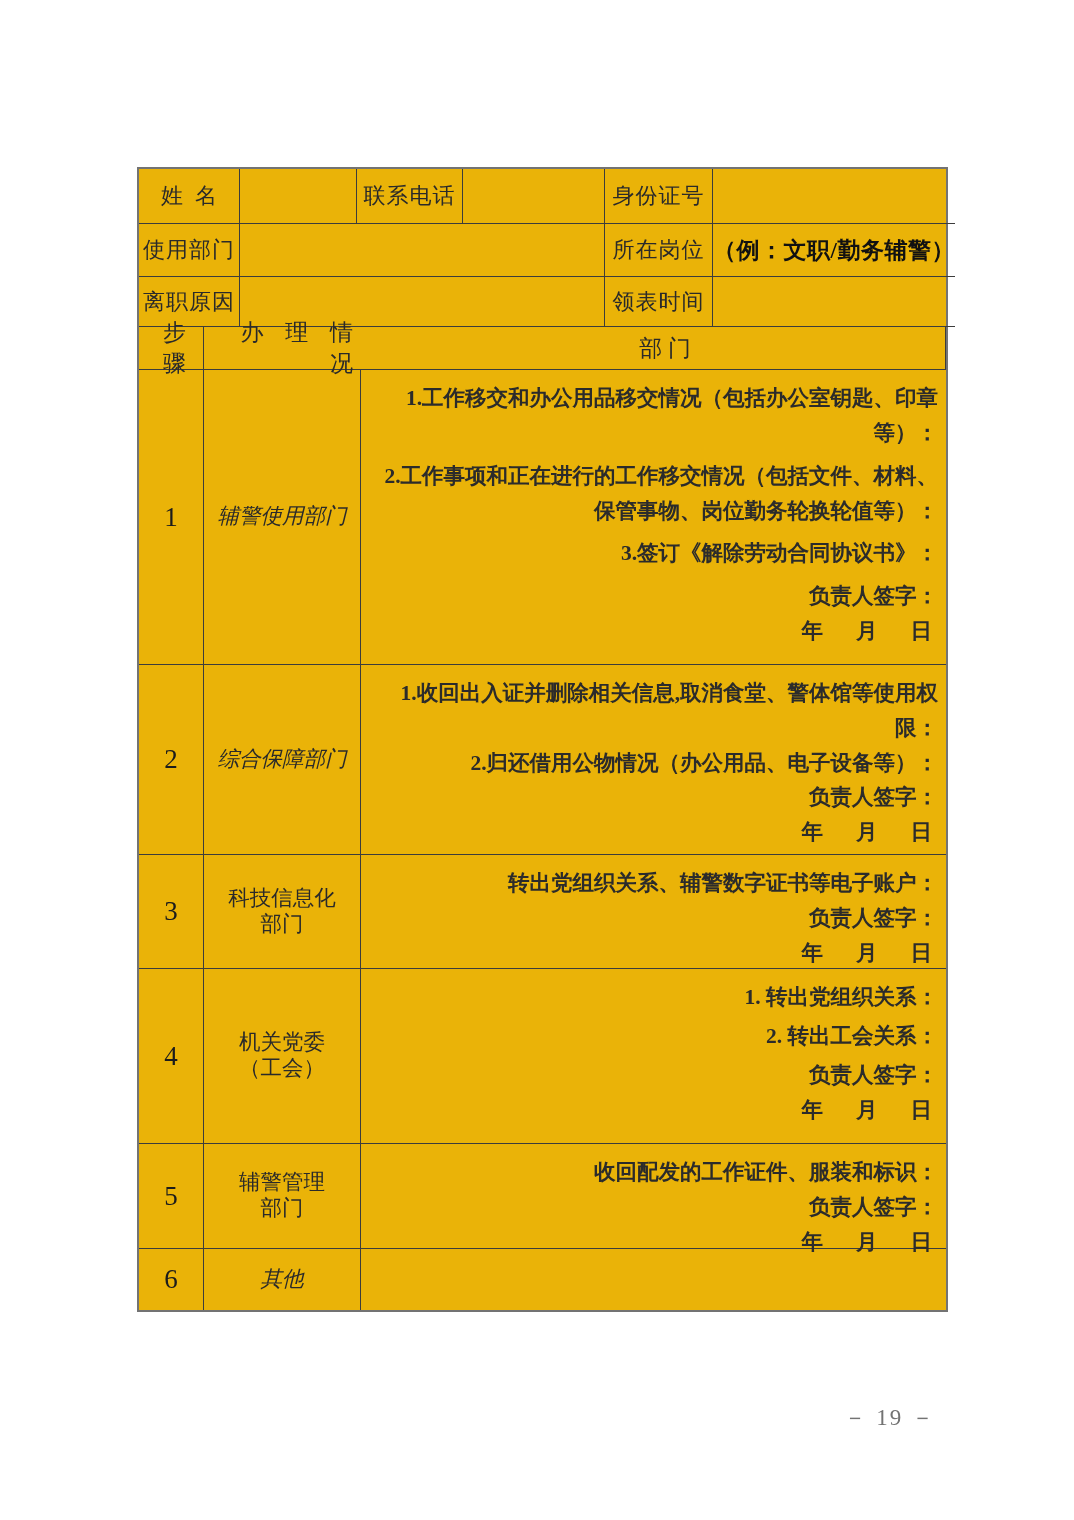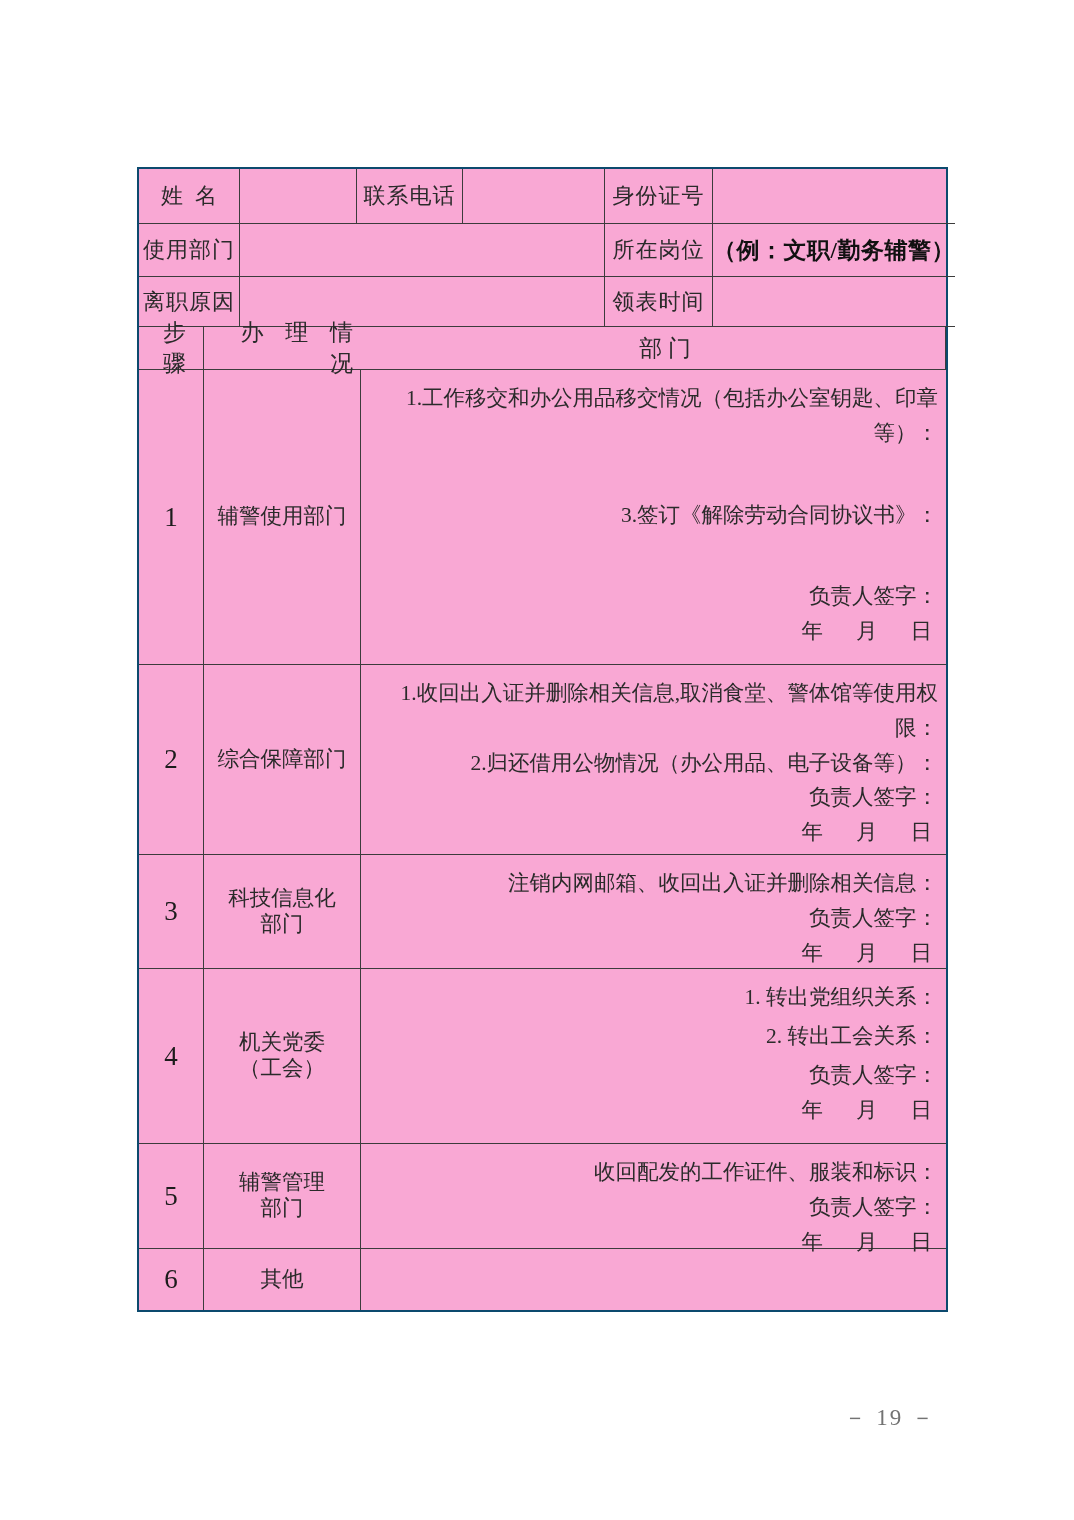--- a/index.html
+++ b/index.html
@@ -1,20 +1,20 @@
 <!DOCTYPE html>
 <html><head>
 <meta charset="utf-8">
 <style>
   * { margin:0; padding:0; box-sizing:border-box; }
   html,body { background:#ffffff; }
   body { font-family:"Liberation Serif","DejaVu Serif",serif; color:#222222; }
   .page { position:relative; width:1074px; height:1520px; background:#ffffff; overflow:hidden; }
 
-  .form { position:absolute; left:137px; top:167px; width:811px; border:2px solid #0c4a6e; background:#f9a8d4; }
+  .form { position:absolute; left:137px; top:167px; width:811px; border:2px solid #737373; background:#eab308; }
 
   
   .grid-top { display:grid; grid-template-columns:101px 117px 106px 142px 108px 1fr; grid-template-rows:55px 53px 50px; }
   .grid-proc { display:grid; grid-template-columns:65px 157px 1fr; grid-template-rows:43px 295px 190px 114px 175px 105px 61px; }
 
   .c { border-right:1.5px solid #3c3c3c; border-bottom:1.5px solid #3c3c3c;
        display:flex; align-items:center; justify-content:center;
        font-size:22px; color:#2a2a2a; }
   .c.last { border-right:none;text-align:right; }
   .c.bottom { border-bottom:none; }
@@ -23,25 +23,25 @@
   .lab { letter-spacing:1px; }
   .lab.wide { letter-spacing:12px; text-indent:12px; }
 
   .bold-cell { font-weight:700; font-size:23px; color:#111; letter-spacing:0.5px; white-space:nowrap; }
 
   .hdr { font-size:23px; color:#2a2a2a;padding-left:24px; }
 
   .step-num { font-size:27px; color:#1c1c1c; }
 
   .dept { flex-direction:column; justify-content:center; font-size:21.5px; line-height:1.2; padding:14px 4px; text-align:center; }
-  .dept.single { justify-content:center; }
+  .dept.single { justify-content:center;font-style:italic; }
 
   .content { flex-direction:column; justify-content:space-between; align-items:stretch;
              padding:11px 8px 15px 12px; font-size:21.5px; line-height:1.62; text-align:left;
-             color:#2b2b2b; }
+             color:#2b2b2b;font-weight:bold; }
   .content .item { display:block; }
   .sign-line { display:flex; justify-content:space-between; align-items:flex-end;flex-direction:column; }
   .ymd { display:flex; gap:33px; padding-right:6px; }
 
   .note { position:absolute; left:139px; top:1312px; font-size:21.5px; color:#2b2b2b; letter-spacing:0.5px; }
   .page-num { position:absolute; right:138px; top:1402px; font-size:23px; color:#737373; letter-spacing:2px; }
 </style>
 </head>
 <body>
 
@@ -74,20 +74,21 @@
       <div class="c hdr" style="letter-spacing:4px;">步骤</div>
       <div class="c hdr last" style="letter-spacing:8px;">办 理 情 况</div>
       <div class="c hdr">部  门</div>
 
       <div class="c step-num">1</div>
       <div class="c dept single">
         <span>辅警使用部门</span>
       </div>
       <div class="c last content">
         <span class="item">1.工作移交和办公用品移交情况（包括办公室钥匙、印章等）：</span>
+        <span class="item">2.工作事项和正在进行的工作移交情况（包括文件、材料、保管事物、岗位勤务轮换轮值等）：</span>
         <span class="item">3.签订《解除劳动合同协议书》：</span>
         <span class="sign-line">
           <span>负责人签字：</span>
           <span class="ymd">
             <span>年</span>
             <span>月</span>
             <span>日</span>
           </span>
         </span>
       </div>
@@ -108,21 +109,21 @@
           </span>
         </span>
       </div>
 
       <div class="c step-num">3</div>
       <div class="c dept">
         <span>科技信息化</span>
         <span>部门</span>
       </div>
       <div class="c last content">
-        <span class="item">注销内网邮箱、收回出入证并删除相关信息：</span>
+        <span class="item">转出党组织关系、辅警数字证书等电子账户：</span>
         <span class="sign-line">
           <span>负责人签字：</span>
           <span class="ymd">
             <span>年</span>
             <span>月</span>
             <span>日</span>
           </span>
         </span>
       </div>
 

